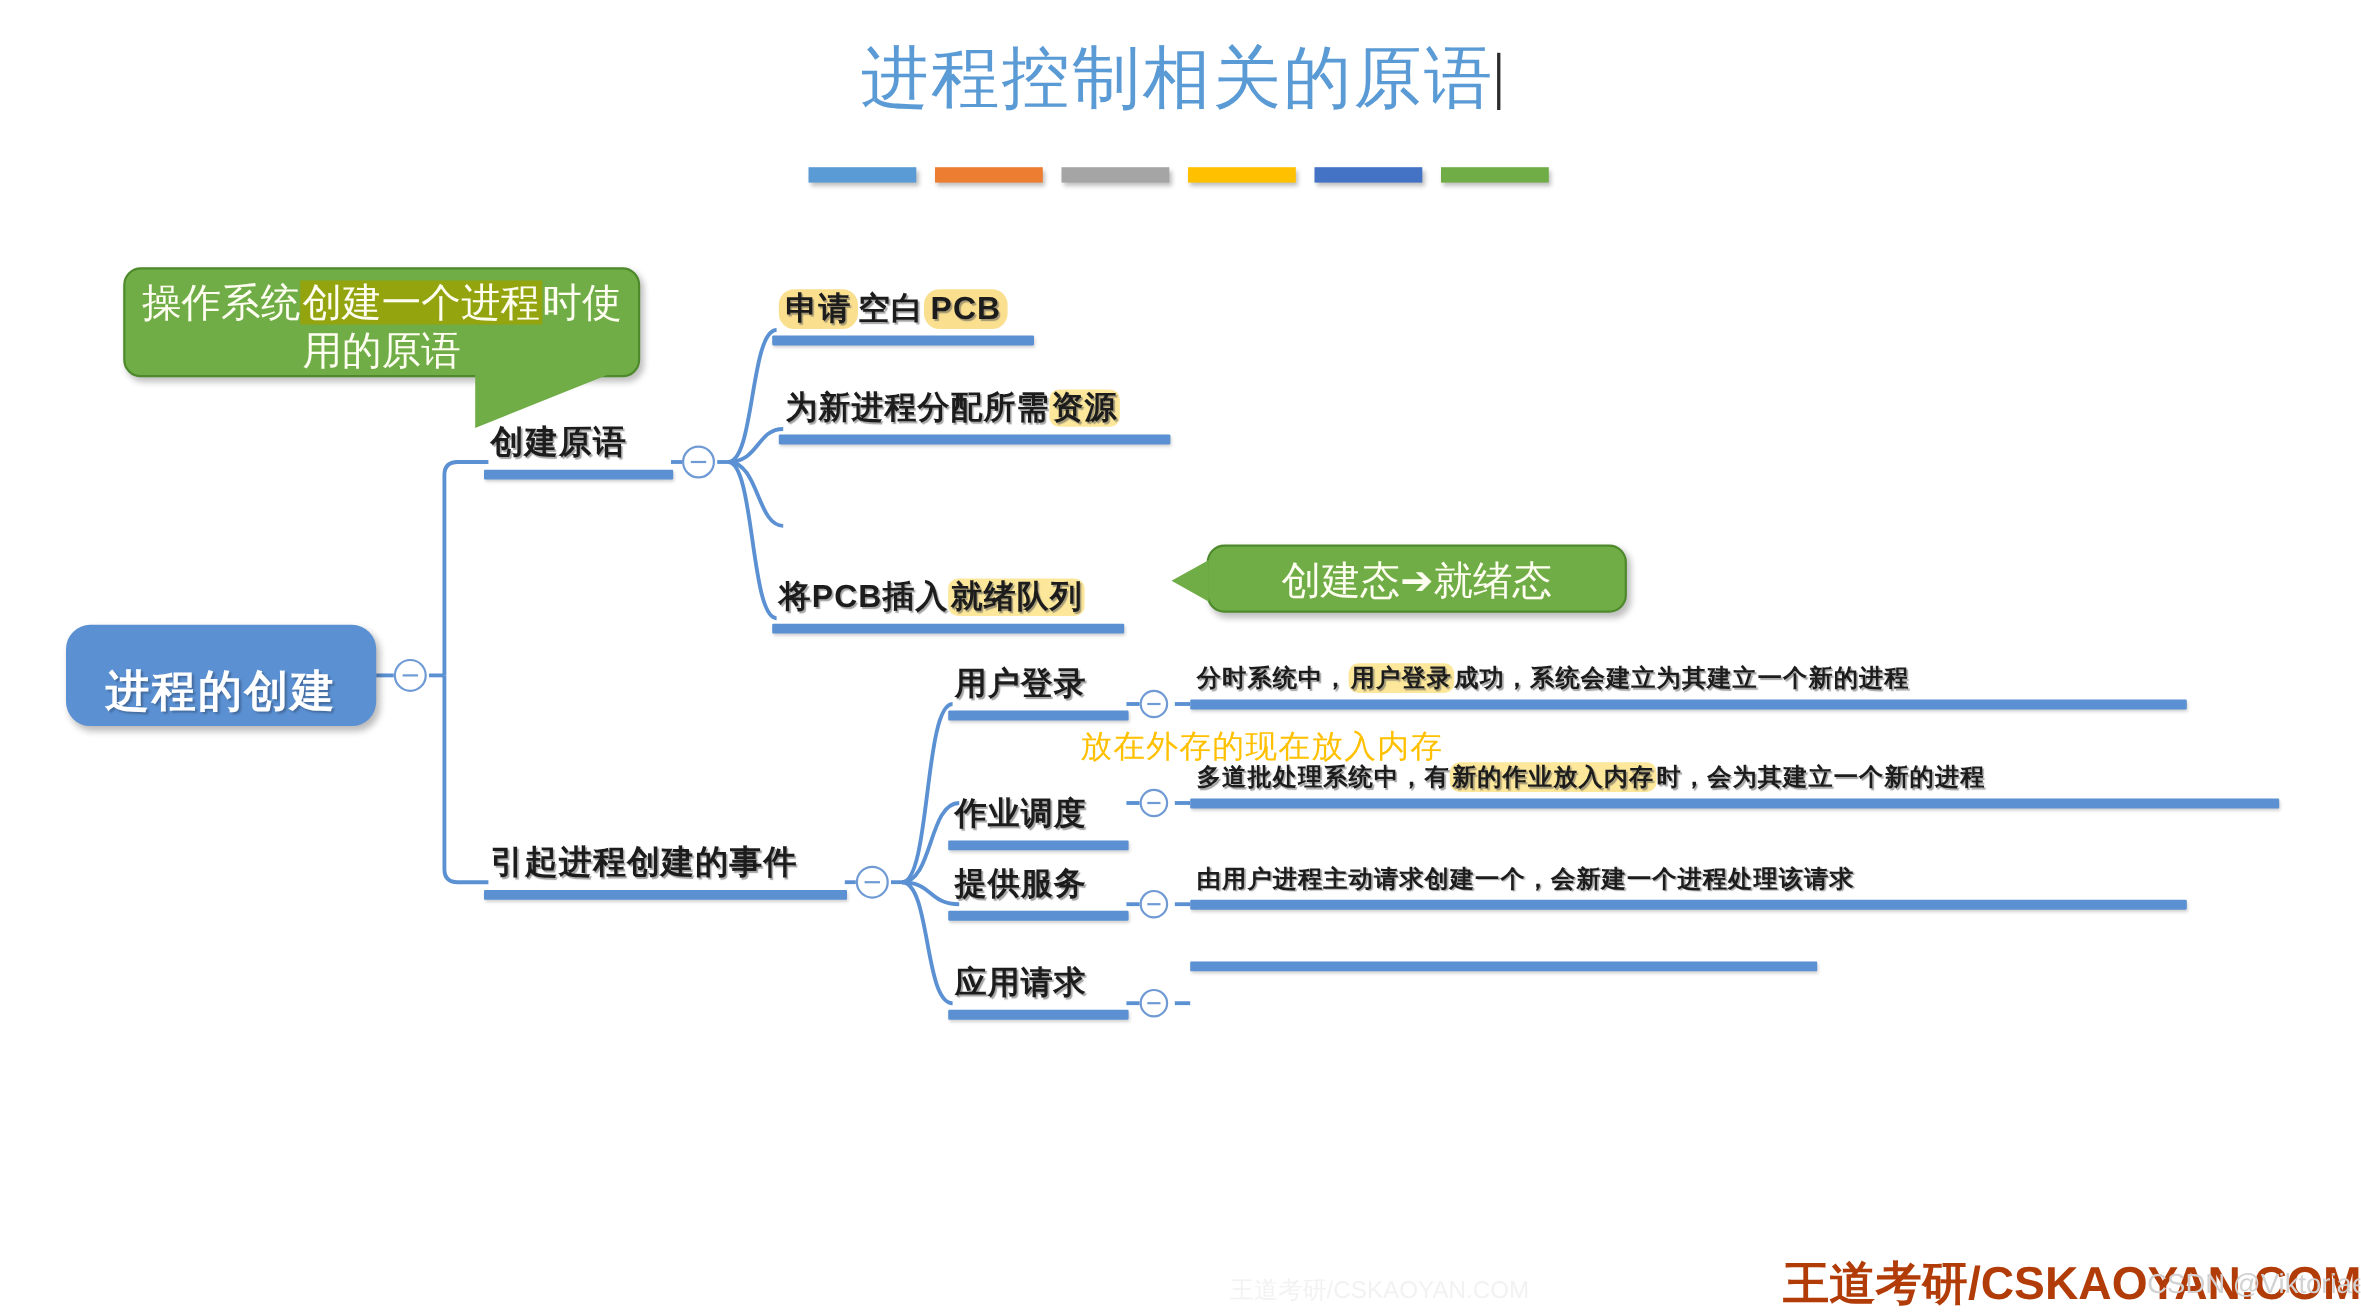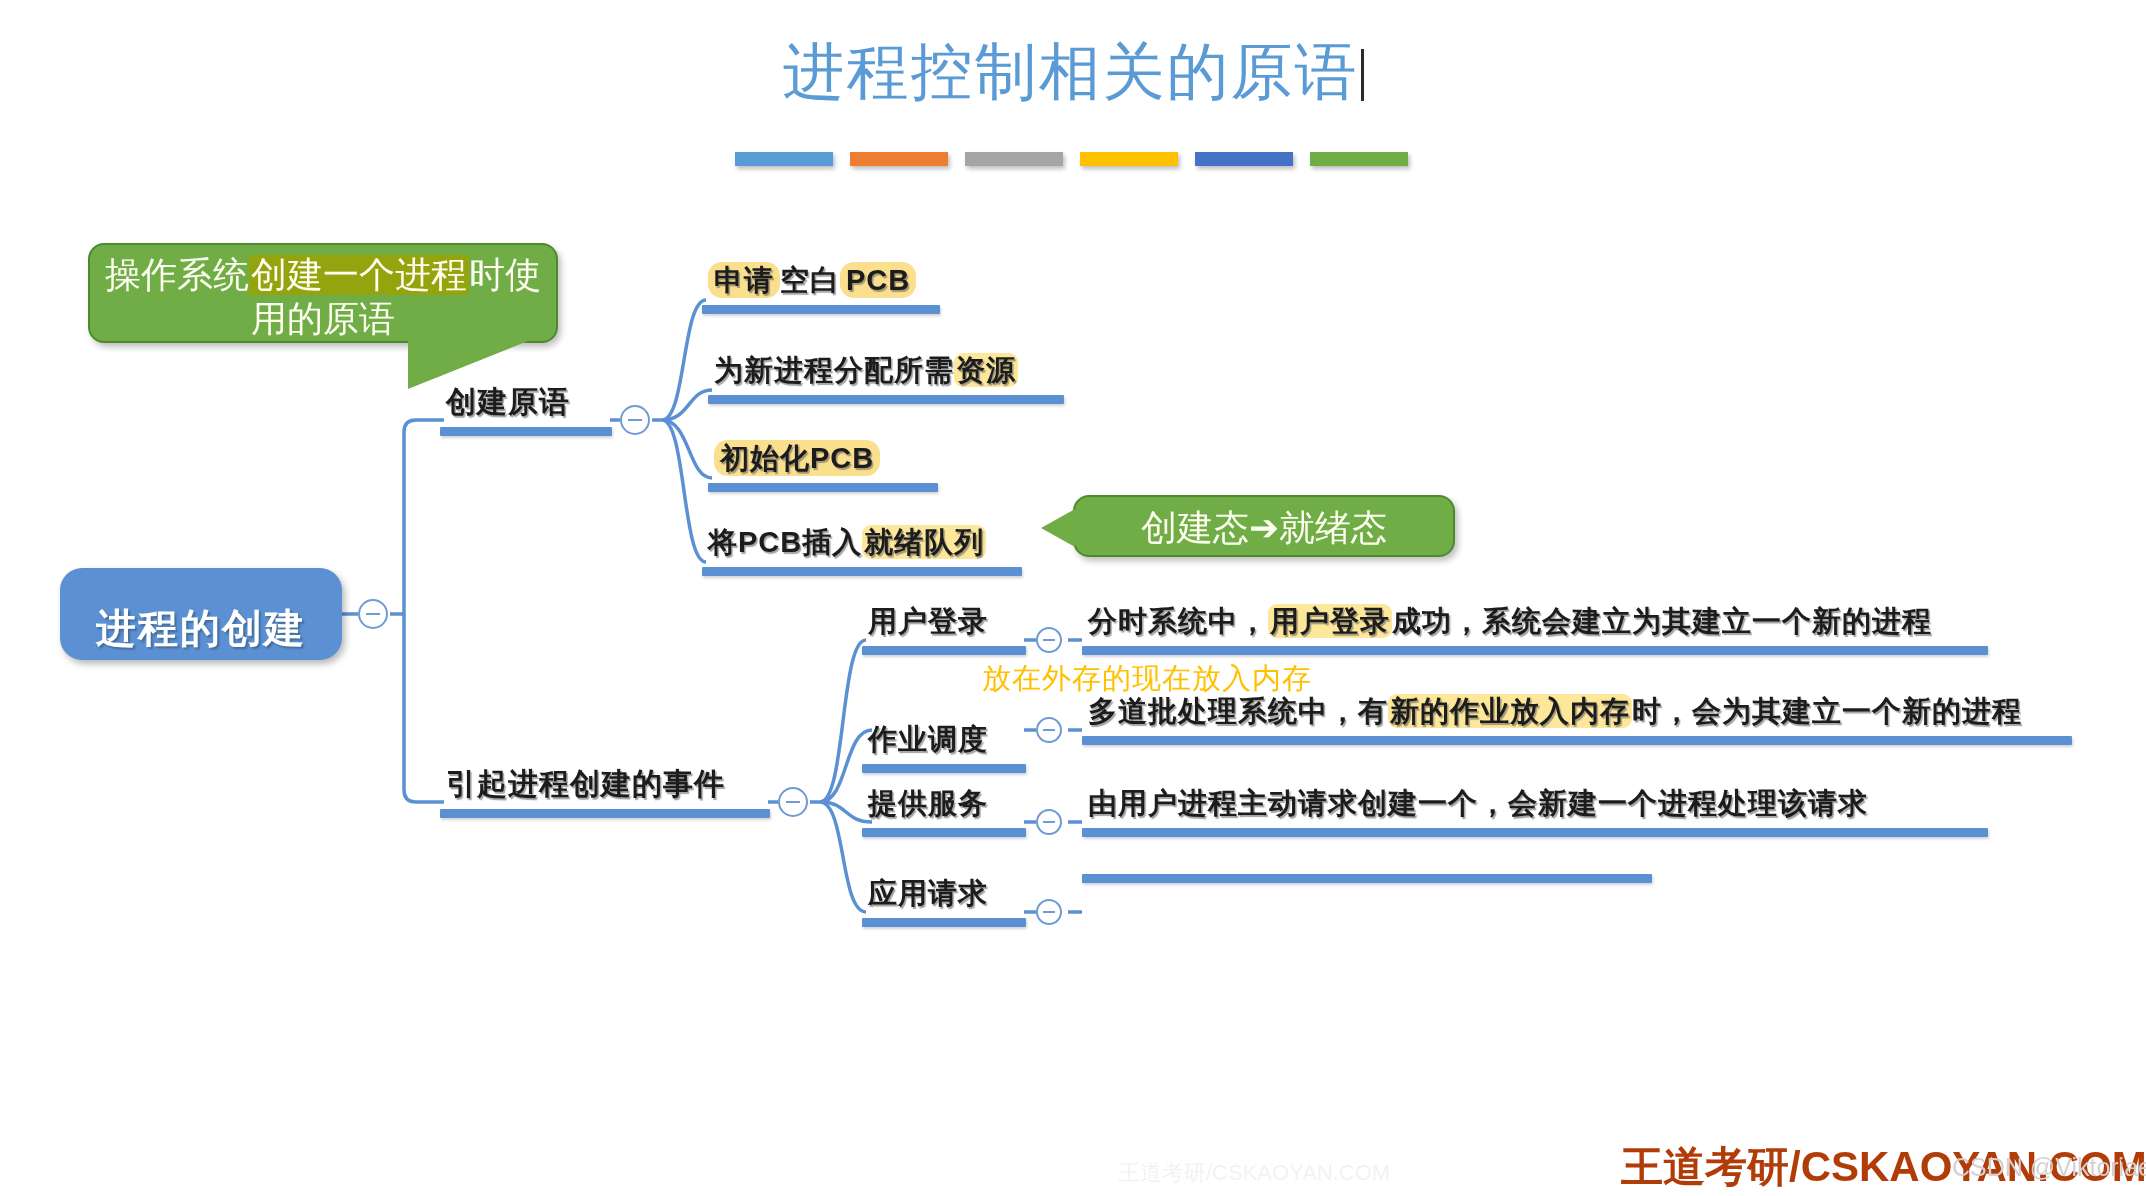--- a/index.html
+++ b/index.html
@@ -134,21 +134,21 @@
   }
   .node .underline {
     display: block;
     height: 9px;
     background: #5b91d3;
     border-radius: 1px;
     box-shadow: 1px 2px 3px rgba(0,0,0,0.18);
   }
   .node.level2 .node-text { font-size: 30px; }
   .node.level3 .node-text { font-size: 29px; }
-  .node.desc .node-text { font-size: 29px; }
+  .node.desc .node-text { font-size: 22px; }
 
   .hl {
     background: #fce79a;
     border-radius: 9px;
     padding: 1px 2px;
     margin-top: 30px;
   }
   .hl-round {
     background: #fadf8f;
     border-radius: 14px;
@@ -159,20 +159,21 @@
   .callout {
     position: absolute;
     background: #70ad47;
     border: 2px solid #4e8a2c;
     border-radius: 16px;
     box-shadow: 3px 4px 6px rgba(0,0,0,0.25);
     color: #fdfdf0;
     font-family: "Liberation Serif", "DejaVu Serif", serif;
     text-align: center;
     box-sizing: border-box;
+    margin-left: 24px;
   }
   #callout-create {
     left: 88px;
     top: 243px;
     width: 470px;
     height: 100px;
     padding: 8px 14px 0 14px;
     font-size: 36px;
     line-height: 44px;
   }
@@ -340,24 +341,20 @@
   <div class="node level3" style="left:702px; top:261px; width:238px;">
     <span class="node-text"><span class="hl-round">申请</span><span>空白</span><span class="hl-round">PCB</span></span>
     <span class="underline"></span>
   </div>
 
   <div class="node level3" style="left:708px; top:351px; width:356px;">
     <span class="node-text"><span>为新进程分配所需</span><span class="hl">资源</span></span>
     <span class="underline"></span>
   </div>
 
-  <div class="node level3" style="left:708px; top:439px; width:230px;">
-    <span class="node-text"><span class="hl-round">初始化PCB</span></span>
-    <span class="underline"></span>
-  </div>
 
   <div class="node level3" style="left:702px; top:523px; width:320px;">
     <span class="node-text"><span>将PCB插入</span><span class="hl">就绪队列</span></span>
     <span class="underline"></span>
   </div>
 
   <div class="node level2" style="left:440px; top:764px; width:330px;">
     <span class="node-text">引起进程创建的事件</span>
     <span class="underline"></span>
   </div>

